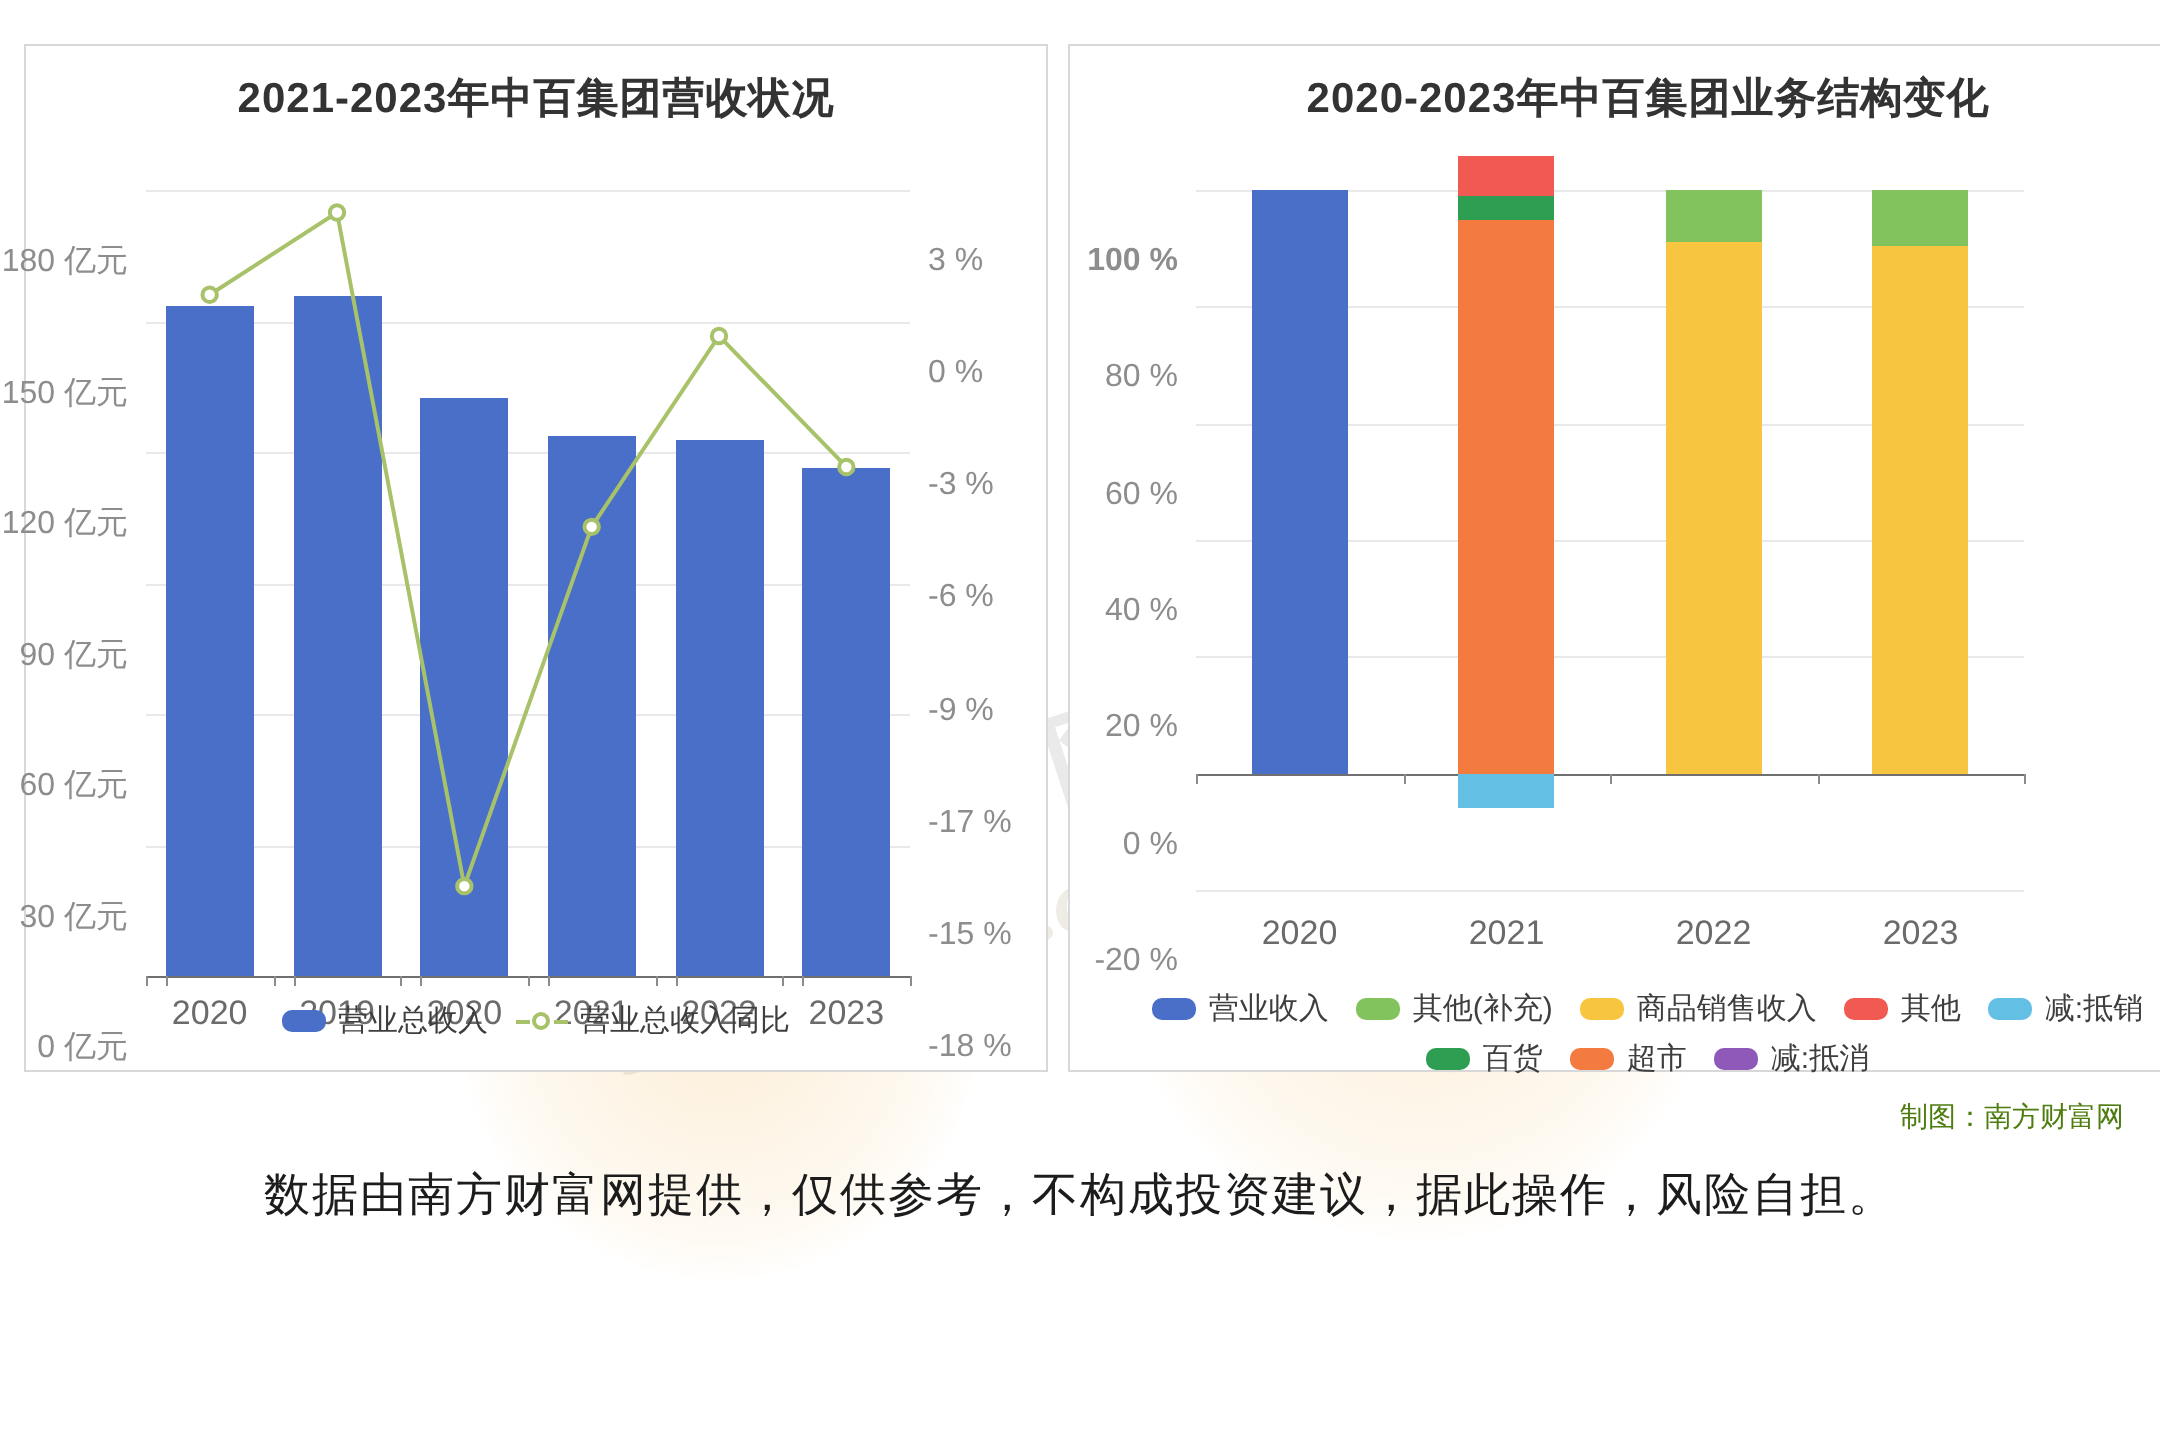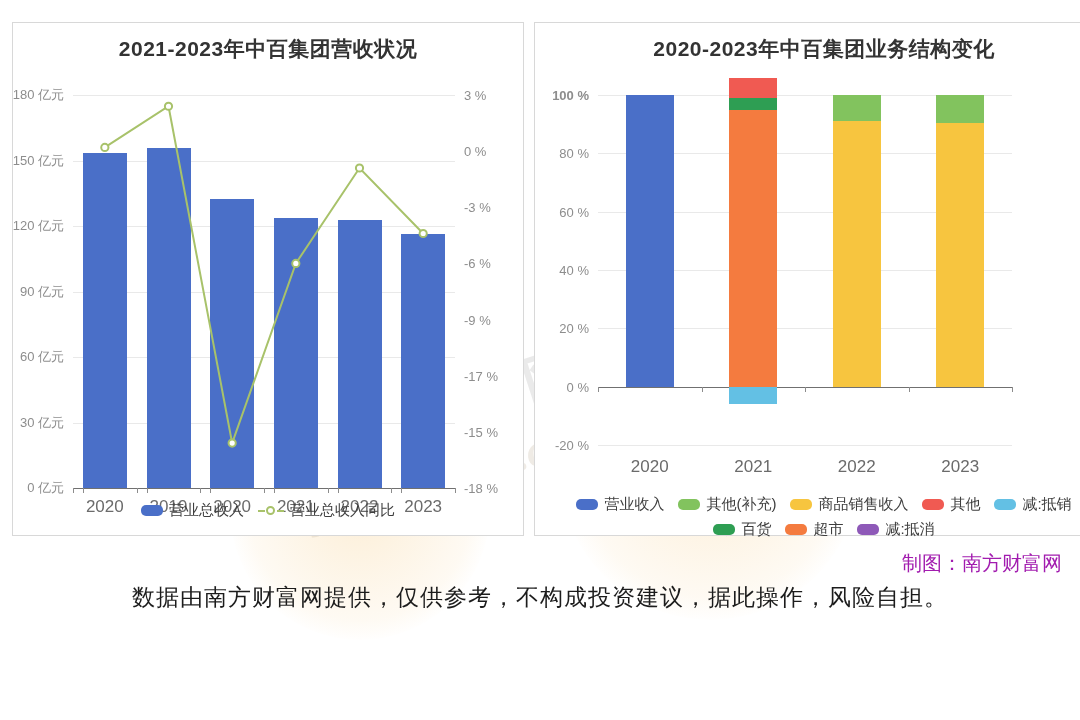--- a/index.html
+++ b/index.html
@@ -45,22 +45,22 @@
   #plot-left  { left: 60px;  top: 72px; width: 382px; height: 393px; }
   #plot-right { left: 63px;  top: 72px; width: 414px; height: 350px; }
 
   .gridline {
     position: absolute; left: 0; width: 100%;
     height: 1px; background: #e9e9e9;
   }
   .gridline.zero { background: #707070; height: 1px; }
 
   .ytick {
-    position: absolute; font-size: 13px; color: #8d8d8d;
-    white-space: nowrap; transform: translateY(-50%);
+    position: absolute; font-size: 16px; color: #8d8d8d;
+    white-space: nowrap; transform: translateY(-50%); margin-top: 36px;
   }
   .ytick.left  { right: 100%; padding-right: 9px; text-align: right; }
   .ytick.right { left: 100%;  padding-left: 9px;  text-align: left; }
 
   .xtick {
     position: absolute; font-size: 17px; color: #6b6b6b;
     text-align: center; transform: translateX(-50%); white-space: nowrap;
   }
   .tickmark { position: absolute; width: 1px; height: 5px; background: #8c8c8c; }
 
@@ -87,21 +87,21 @@
   .leg-line .seg-l.a { left: 0;  width: 7px; }
   .leg-line .seg-l.b { right: 0; width: 7px; }
   .leg-line .dot {
     position: absolute; left: 8px; top: 1px; width: 9px; height: 9px;
     border: 2px solid #a8c26a; background: #ffffff; border-radius: 50%;
   }
 
   
   #credit {
     position: absolute; right: 18px; top: 550px;
-    font-size: 20px; color: #a21caf; z-index: 10;
+    font-size: 14px; color: #4d7c0f; z-index: 10;
   }
   #disclaimer {
     position: absolute; left: 0; top: 580px; width: 100%;
     text-align: center; z-index: 10;
   }
   #disclaimer .l1, #disclaimer .l2 {
     font-size: 23px; color: #1c1c1c; line-height: 34px; letter-spacing: 1px;
   }
 </style>
 </head>

